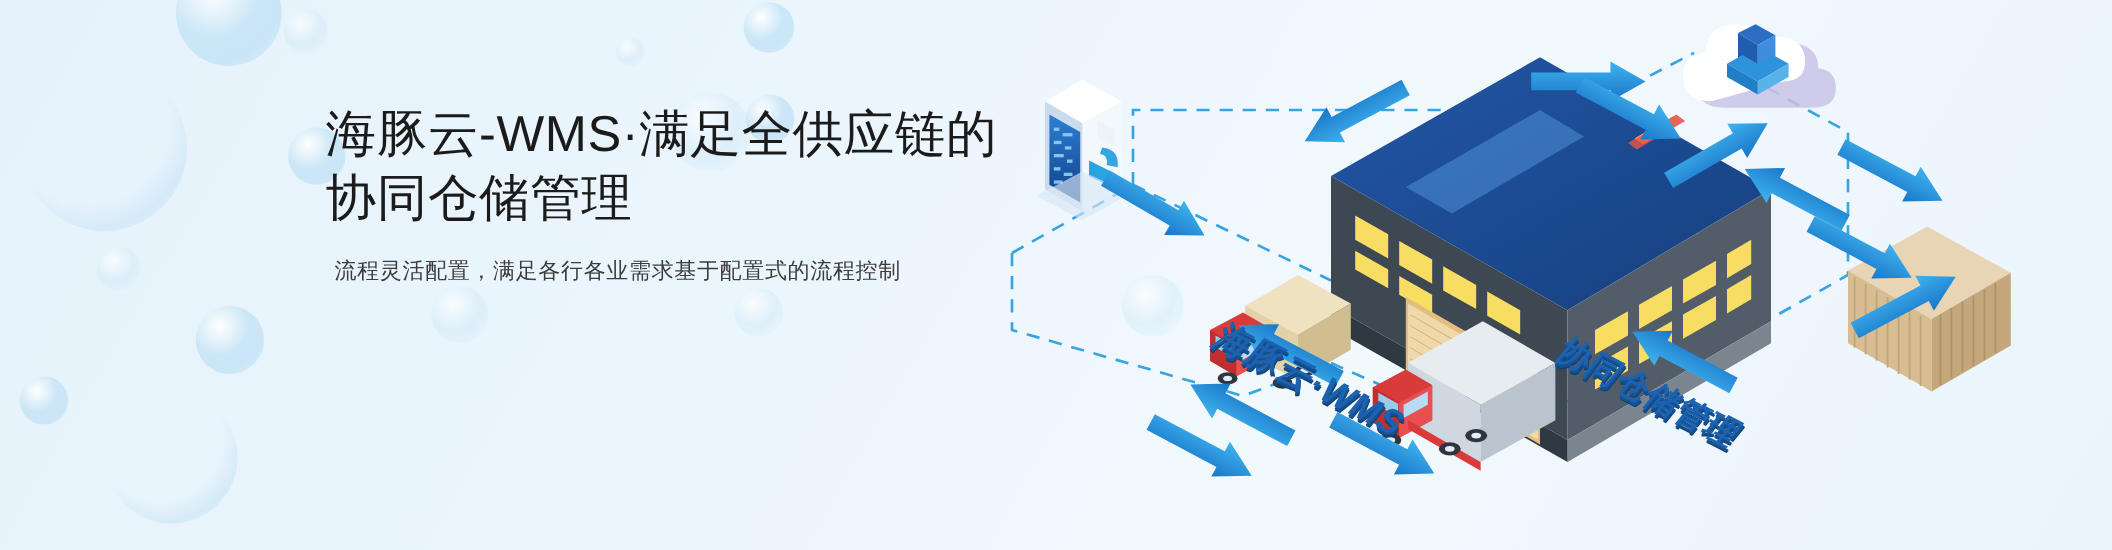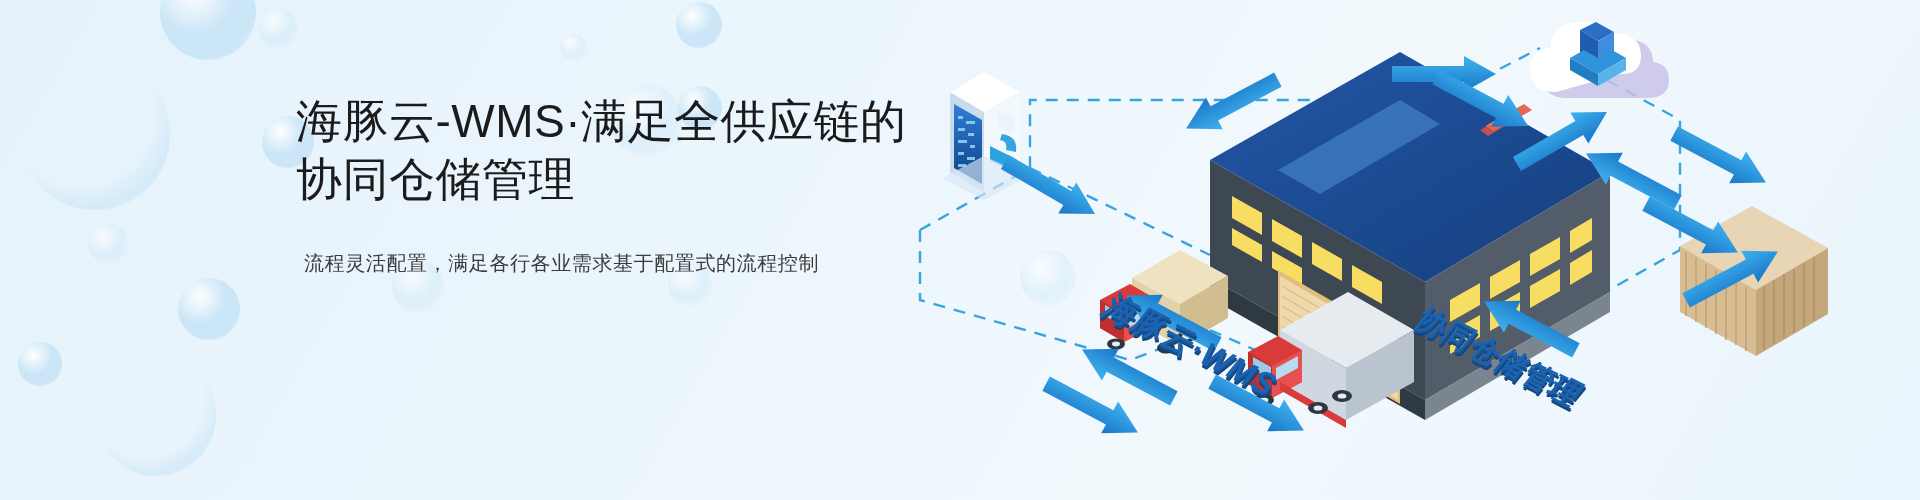--- a/index.html
+++ b/index.html
@@ -24,21 +24,21 @@
     background:radial-gradient(circle at 40% 35%,rgba(255,255,255,0) 55%,rgba(190,224,245,.45) 72%,rgba(190,224,245,0) 100%);
   }
 
   
   .copy{position:absolute;left:296px;top:92px;width:620px;}
   .headline{
     font-size:46px;line-height:58px;color:#1b1b1b;font-weight:400;
     letter-spacing:.5px;white-space:pre-line;
   }
   .subtitle{
-    margin-top:40px;margin-left:8px;
+    margin-top:24px;margin-left:8px;
     font-size:20px;line-height:30px;color:#3c3c3c;font-weight:400;
     letter-spacing:.6px;
   }
 
   
   .art{position:absolute;left:880px;top:0;width:1040px;height:500px;}
   .art svg{display:block;width:1040px;height:500px;}
 
   .iso-label{
     position:absolute;font-weight:700;color:#1c62b0;white-space:nowrap;

